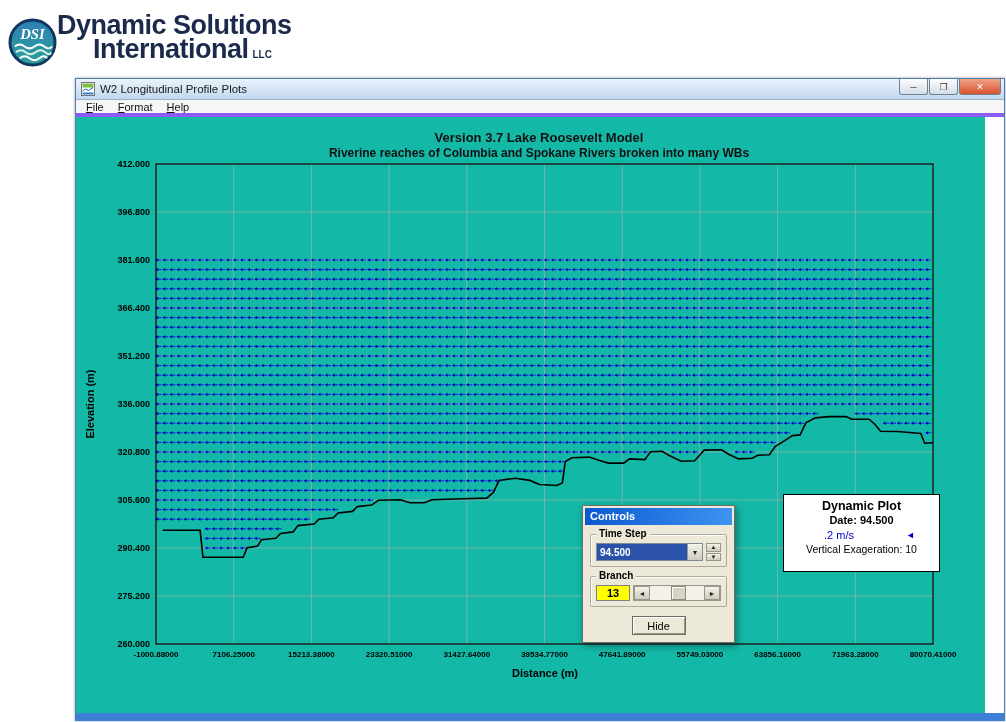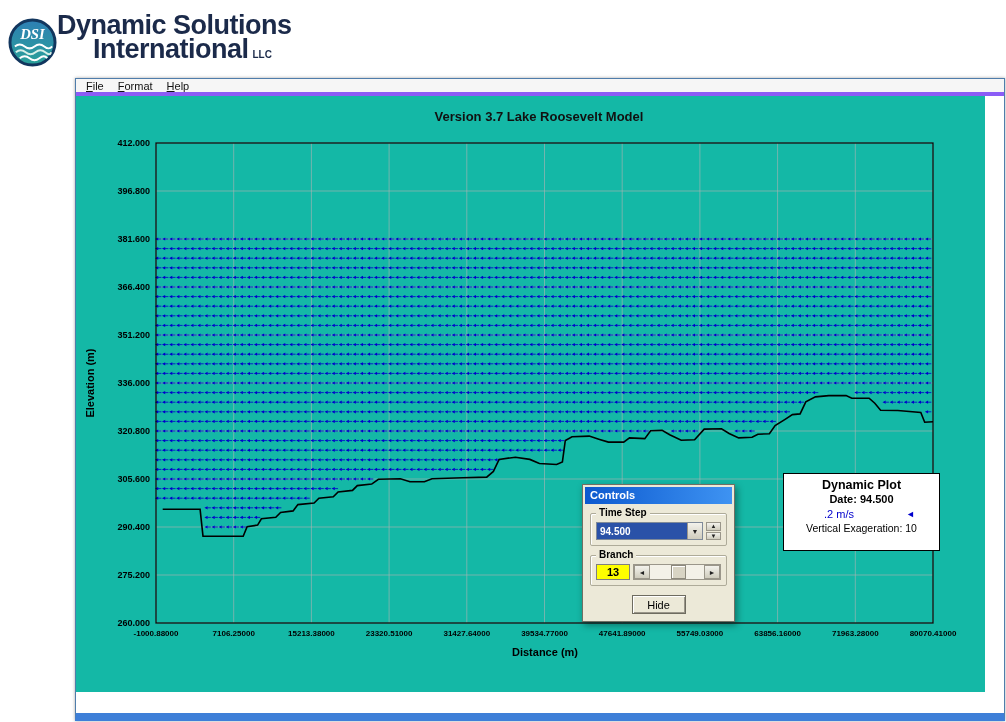--- a/index.html
+++ b/index.html
@@ -108,29 +108,50 @@
       <path d="M8,35 q5,-4 10,0 t10,0 t10,0 t6,0" stroke="#d8f0e8" fill="none" stroke-width="2"></path>
       <path d="M12,41 q5,-4 10,0 t10,0 t8,0" stroke="#ffffff" fill="none" stroke-width="2"></path>
     </svg>
     <div class="logo-text">
       <div class="l1">Dynamic Solutions</div>
       <div class="l2"><span>International</span><span class="llc">LLC</span></div>
     </div>
   </div>
 
   <div class="window">
+    <div class="titlebar">
+      <svg width="14" height="14" viewBox="0 0 14 14">
+        <rect x="0.5" y="0.5" width="13" height="13" fill="#fff" stroke="#777"></rect>
+        <rect x="1.5" y="1.5" width="11" height="4" fill="#7fbf3f"></rect>
+        <path d="M1.5,9 l3,-2 l3,1.5 l4.5,-3" stroke="#1b62c4" stroke-width="1" fill="none"></path>
+        <rect x="1.5" y="10.5" width="11" height="2" fill="#2f7fd0"></rect>
+      </svg>
+      <span class="title-text">W2 Longitudinal Profile Plots</span>
+      <div class="win-buttons">
+        <div class="win-btn">
+            <span>─</span>
+          </div>
+        <div class="win-btn">
+            <span>❐</span>
+          </div>
+        <div class="win-btn close">
+            <span>✕</span>
+          </div>
+      </div>
+    </div>
 
     <div class="menubar">
         <span class="menu-item"><u>F</u>ile</span>
         <span class="menu-item"><u>F</u>ormat</span>
         <span class="menu-item"><u>H</u>elp</span>
       </div>
 
     <div class="client">
       <div class="chart-title">Version 3.7 Lake Roosevelt Model</div>
+      <div class="chart-subtitle">Riverine reaches of Columbia and Spokane Rivers broken into many WBs</div>
 
       <svg id="plot-svg" width="926" height="535">
           <g>
             <line x1="80" y1="5" x2="80" y2="485" stroke="#b4b4b4" stroke-width="0.6"></line>
             <line x1="157.7" y1="5" x2="157.7" y2="485" stroke="#b4b4b4" stroke-width="0.6"></line>
             <line x1="235.4" y1="5" x2="235.4" y2="485" stroke="#b4b4b4" stroke-width="0.6"></line>
             <line x1="313.1" y1="5" x2="313.1" y2="485" stroke="#b4b4b4" stroke-width="0.6"></line>
             <line x1="390.8" y1="5" x2="390.8" y2="485" stroke="#b4b4b4" stroke-width="0.6"></line>
             <line x1="468.5" y1="5" x2="468.5" y2="485" stroke="#b4b4b4" stroke-width="0.6"></line>
             <line x1="546.2" y1="5" x2="546.2" y2="485" stroke="#b4b4b4" stroke-width="0.6"></line>

